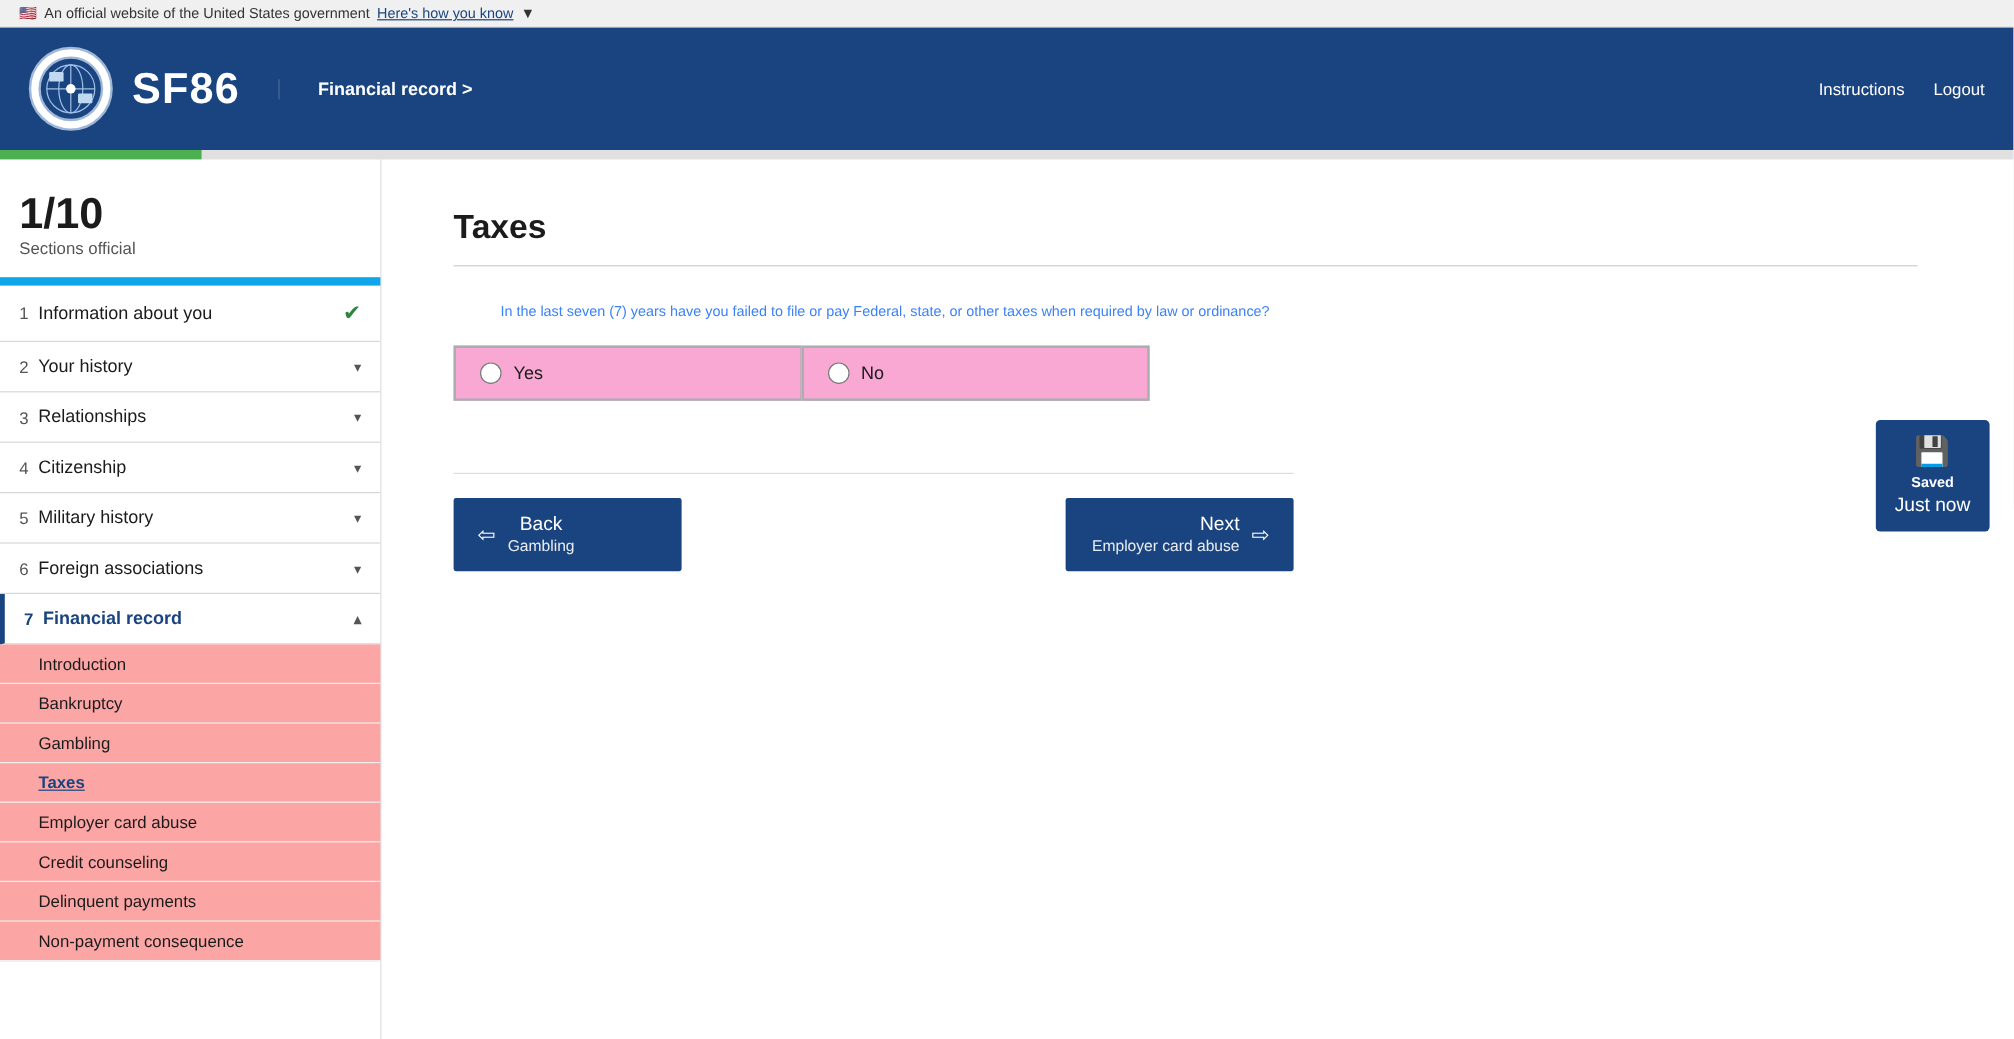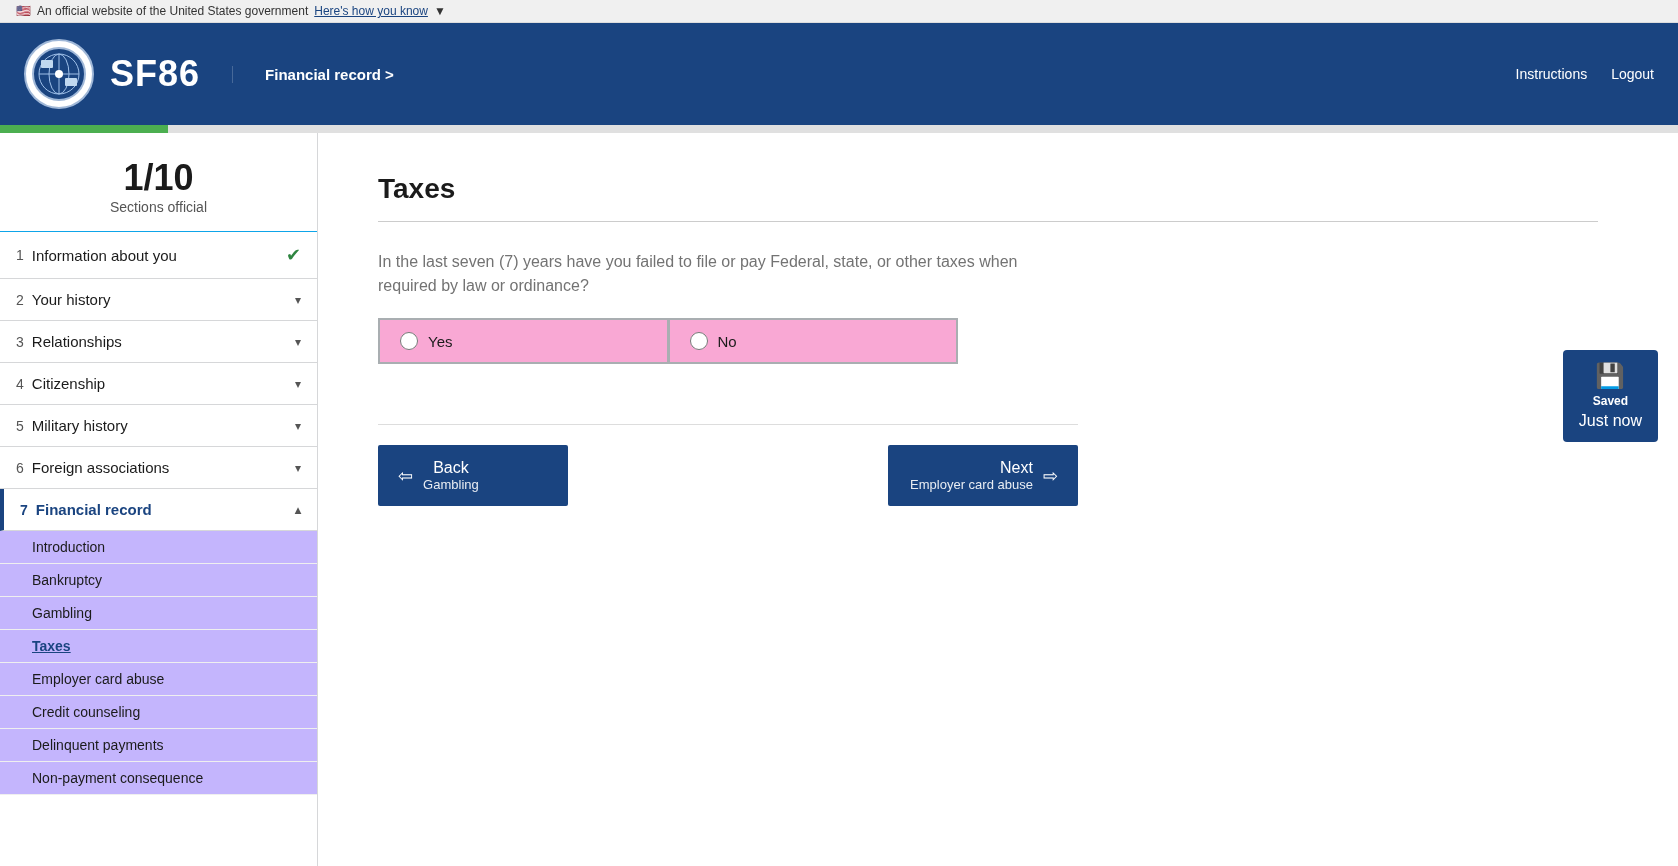--- a/index.html
+++ b/index.html
@@ -93,23 +93,22 @@
 
     
     .sidebar {
       width: 318px;
       min-width: 318px;
       background: #fff;
       border-right: 1px solid #d6d7d9;
       padding-bottom: 24px;
     }
     .sidebar-progress {
-      text-align: center;
       padding: 24px 16px 16px;
-      border-bottom: 1px solid #0ea5e9;
+      border-bottom: 7px solid #0ea5e9;
     }
     .sidebar-progress-count {
       font-size: 36px;
       font-weight: 700;
       color: #1b1b1b;
     }
     .sidebar-progress-label {
       font-size: 14px;
       color: #555;
     }
@@ -125,21 +124,21 @@
       cursor: pointer;
     }
     .sidebar-nav-item .item-num { color: #555; margin-right: 8px; font-size: 14px; }
     .sidebar-nav-item .item-label { flex: 1; }
     .sidebar-nav-item .check-icon { color: #2e8540; font-size: 18px; }
     .sidebar-nav-item .chevron { color: #555; font-size: 12px; }
     .sidebar-nav-item.active { border-left: 4px solid #1a4480; color: #1a4480; font-weight: 600; }
     .sidebar-nav-item.active .item-num { color: #1a4480; }
 
     .sidebar-sub-items {
-      background: #c4b5fd;
+      background: #fca5a5;
     }
     .sidebar-sub-item {
       padding: 8px 16px 8px 32px;
       font-size: 14px;
       color: #1b1b1b;
       cursor: pointer;
       border-bottom: 1px solid #efefef;
     }
     .sidebar-sub-item.active {
       color: #1a4480;
@@ -161,25 +160,26 @@
       color: #1b1b1b;
       margin-bottom: 16px;
     }
     .divider {
       border: none;
       border-top: 1px solid #ccc;
       margin-bottom: 28px;
     }
 
     .question-text {
-      font-size: 16px;
-      color: #737373;
+      font-size: 12px;
+      color: #3b82f6;
       line-height: 1.5;
       margin-bottom: 20px;
       max-width: 680px;
+      text-align: right;
     }
 
     .radio-options {
       display: flex;
       gap: 0;
       max-width: 580px;
       margin-bottom: 40px;
     }
     .radio-option {
       flex: 1;

